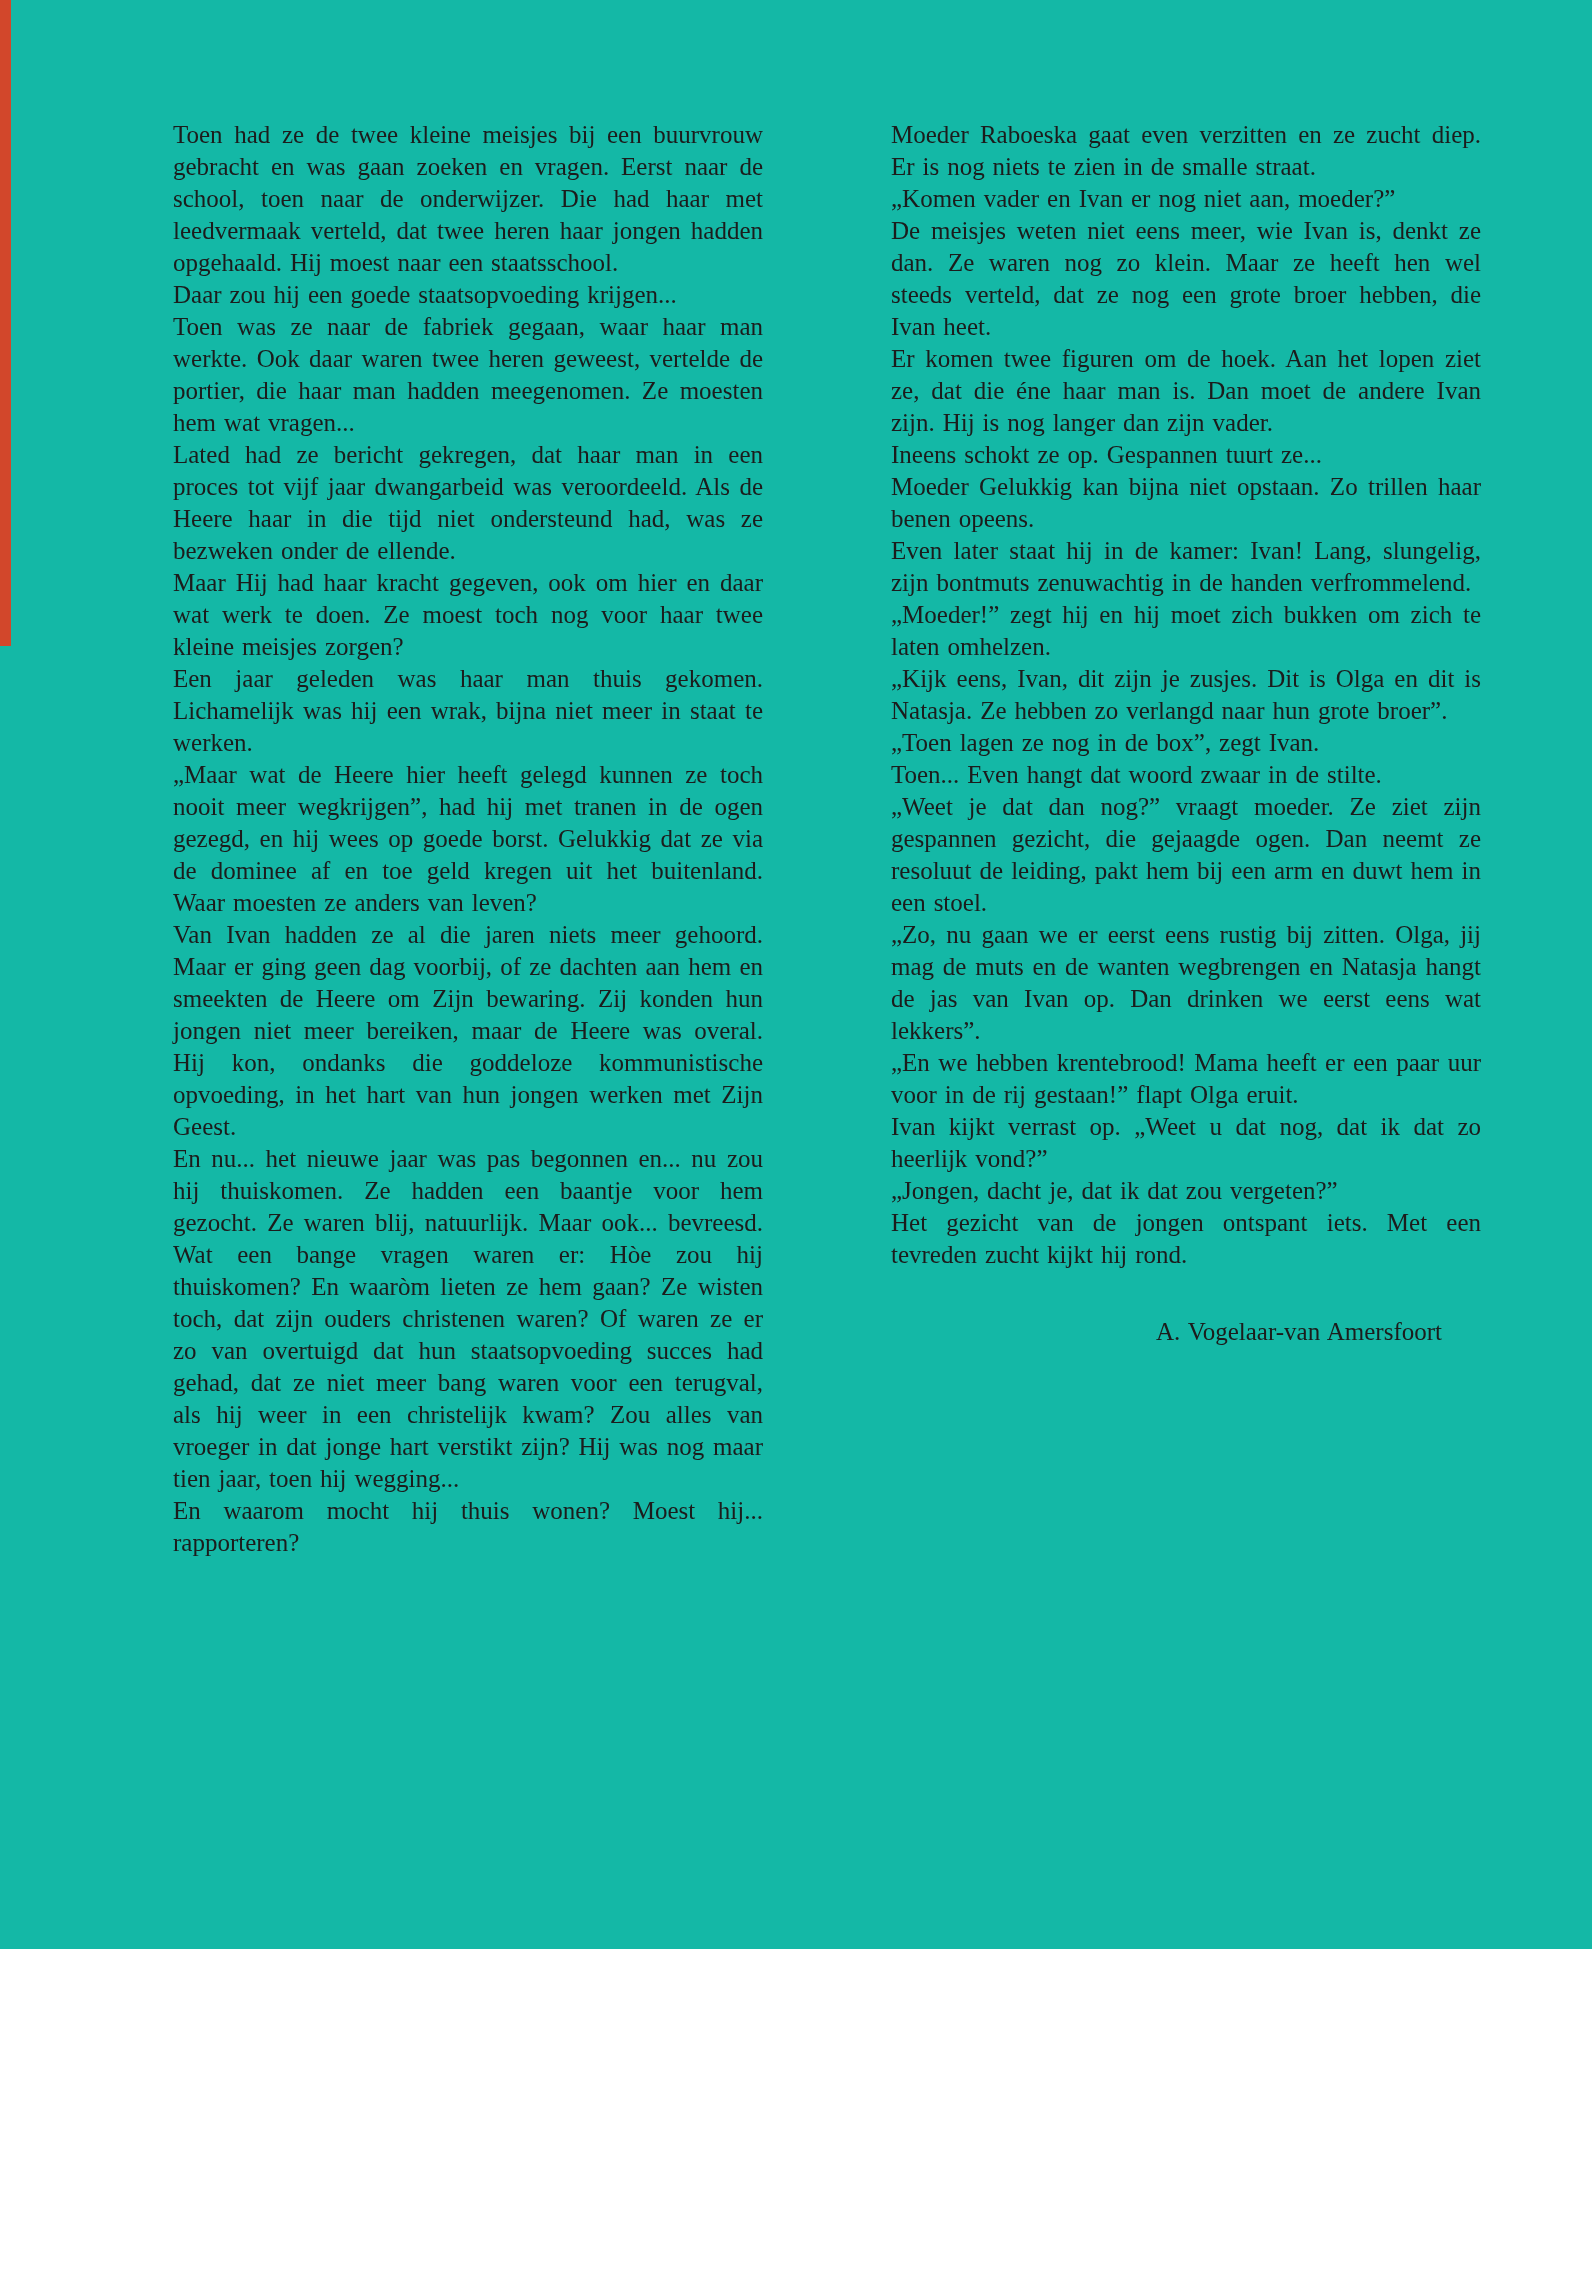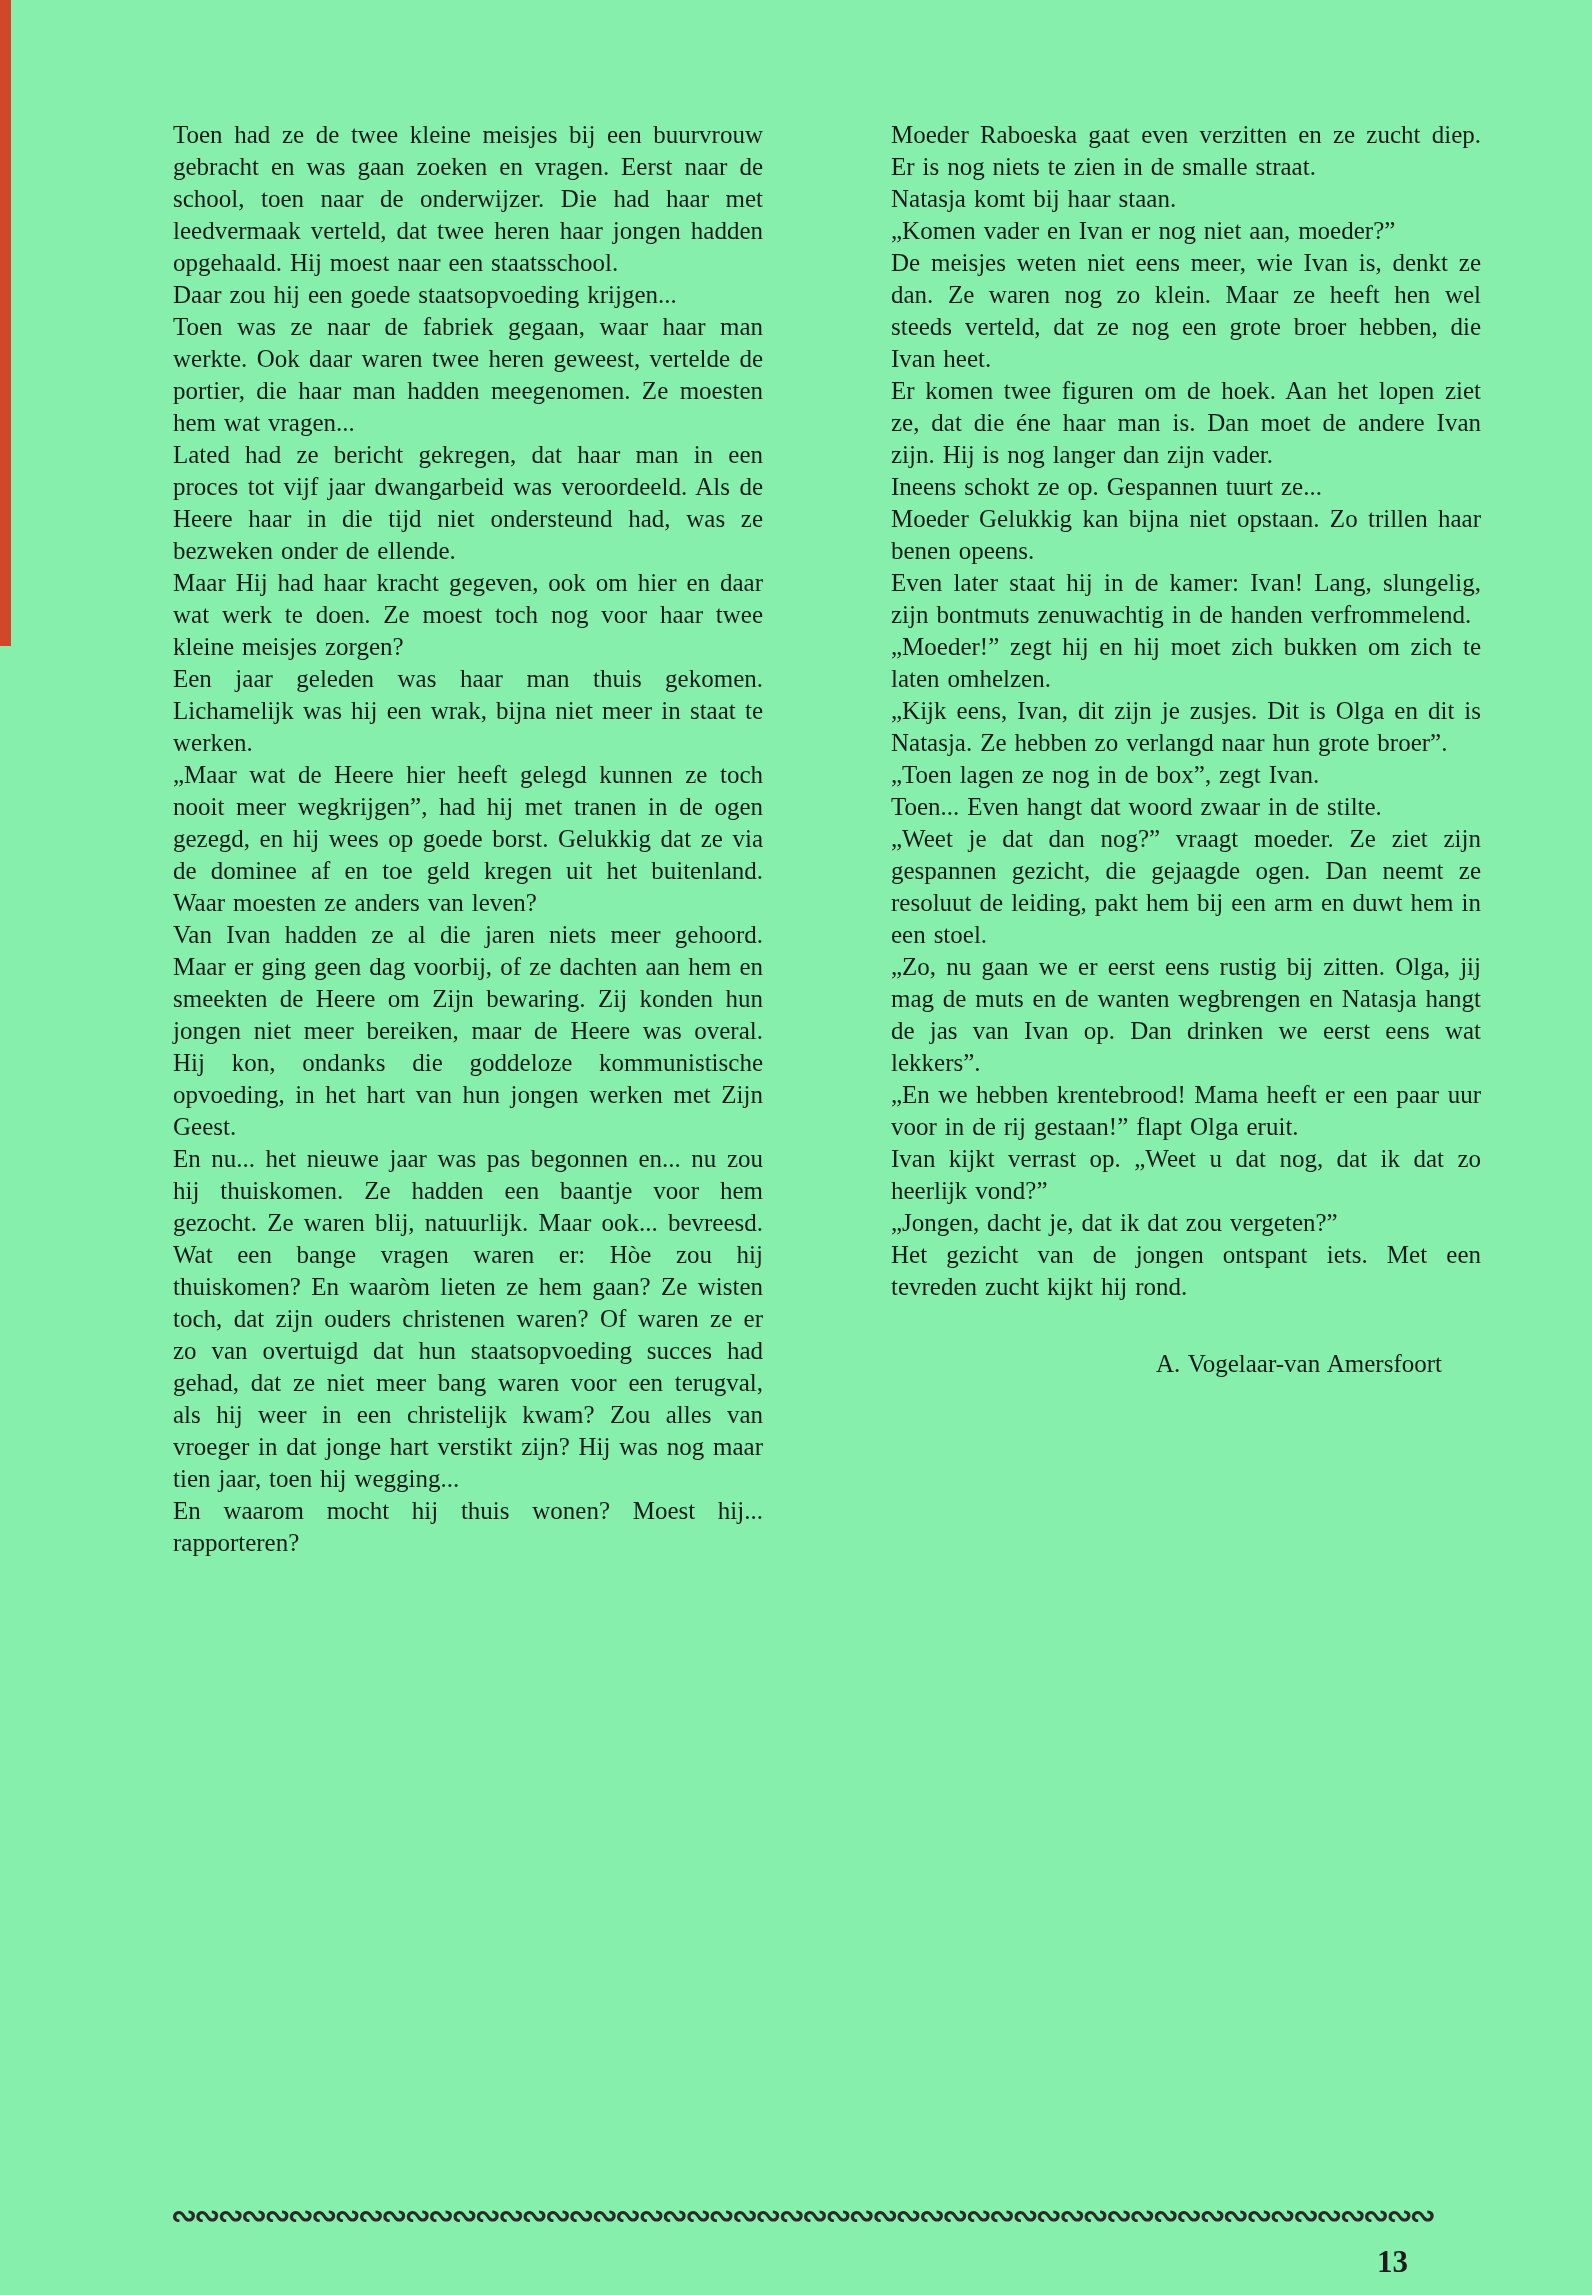--- a/index.html
+++ b/index.html
@@ -1,21 +1,21 @@
 <!DOCTYPE html>
 <html lang="nl" style="font-size:14px"><head>
 <meta charset="utf-8">
 <style>
   * { margin: 0; padding: 0; box-sizing: border-box; }
   html, body { background: #ffffff; }
   .page {
     position: relative;
     width: 1592px;
-    height: 2295px;
-    background: #86efac;
+    height: 1949px;
+    background: #14b8a6;
     font-family: "Liberation Serif", "DejaVu Serif", serif;
     color: #1c1c1c;
     overflow: hidden;
   }
   .stripe {
     position: absolute;
     left: 0;
     top: 0;
     width: 11.2px;
     height: 646px;
@@ -84,21 +84,20 @@
       <p>Een jaar geleden was haar man thuis gekomen. Lichamelijk was hij een wrak, bijna niet meer in staat te werken.</p>
       <p>„Maar wat de Heere hier heeft gelegd kunnen ze toch nooit meer wegkrijgen”, had hij met tranen in de ogen gezegd, en hij wees op goede borst. Gelukkig dat ze via de dominee af en toe geld kregen uit het buitenland. Waar moesten ze anders van leven?</p>
       <p>Van Ivan hadden ze al die jaren niets meer gehoord. Maar er ging geen dag voorbij, of ze dachten aan hem en smeekten de Heere om Zijn bewaring. Zij konden hun jongen niet meer bereiken, maar de Heere was overal. Hij kon, ondanks die goddeloze kommunistische opvoeding, in het hart van hun jongen werken met Zijn Geest.</p>
       <p>En nu... het nieuwe jaar was pas begonnen en... nu zou hij thuiskomen. Ze hadden een baantje voor hem gezocht. Ze waren blij, natuurlijk. Maar ook... bevreesd. Wat een bange vragen waren er: Hòe zou hij thuiskomen? En waaròm lieten ze hem gaan? Ze wisten toch, dat zijn ouders christenen waren? Of waren ze er zo van overtuigd dat hun staatsopvoeding succes had gehad, dat ze niet meer bang waren voor een terugval, als hij weer in een christelijk kwam? Zou alles van vroeger in dat jonge hart verstikt zijn? Hij was nog maar tien jaar, toen hij wegging...</p>
       <p>En waarom mocht hij thuis wonen? Moest hij... rapporteren?</p>
     </div>
 
   <div class="column col-right">
     <div>
         <p>Moeder Raboeska gaat even verzitten en ze zucht diep. Er is nog niets te zien in de smalle straat.</p>
-        <p>Natasja komt bij haar staan.</p>
         <p>„Komen vader en Ivan er nog niet aan, moeder?”</p>
         <p>De meisjes weten niet eens meer, wie Ivan is, denkt ze dan. Ze waren nog zo klein. Maar ze heeft hen wel steeds verteld, dat ze nog een grote broer hebben, die Ivan heet.</p>
         <p>Er komen twee figuren om de hoek. Aan het lopen ziet ze, dat die éne haar man is. Dan moet de andere Ivan zijn. Hij is nog langer dan zijn vader.</p>
         <p>Ineens schokt ze op. Gespannen tuurt ze...</p>
         <p>Moeder Gelukkig kan bijna niet opstaan. Zo trillen haar benen opeens.</p>
         <p>Even later staat hij in de kamer: Ivan! Lang, slungelig, zijn bontmuts zenuwachtig in de handen verfrommelend.</p>
         <p>„Moeder!” zegt hij en hij moet zich bukken om zich te laten omhelzen.</p>
         <p>„Kijk eens, Ivan, dit zijn je zusjes. Dit is Olga en dit is Natasja. Ze hebben zo verlangd naar hun grote broer”.</p>
         <p>„Toen lagen ze nog in de box”, zegt Ivan.</p>
         <p>Toen... Even hangt dat woord zwaar in de stilte.</p>

